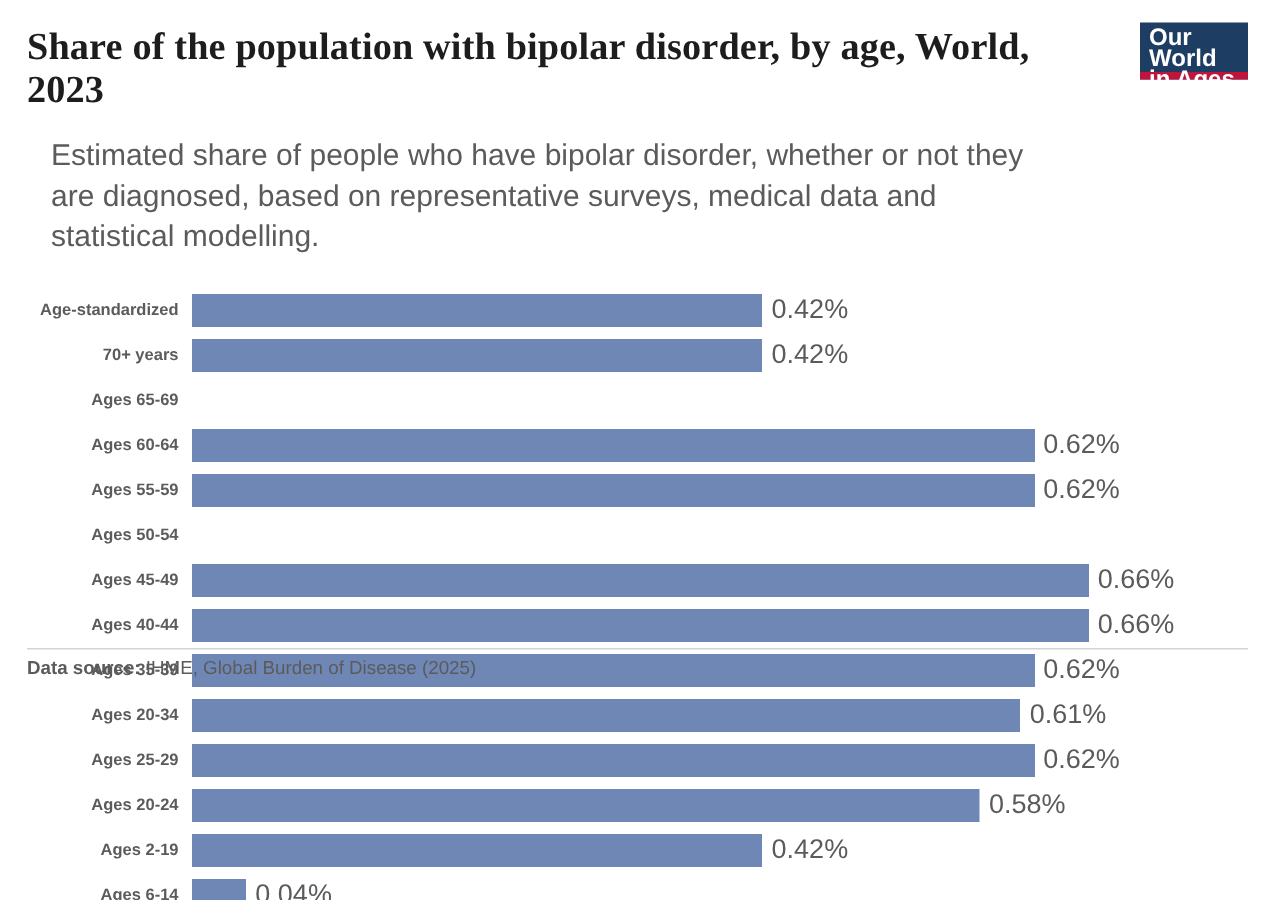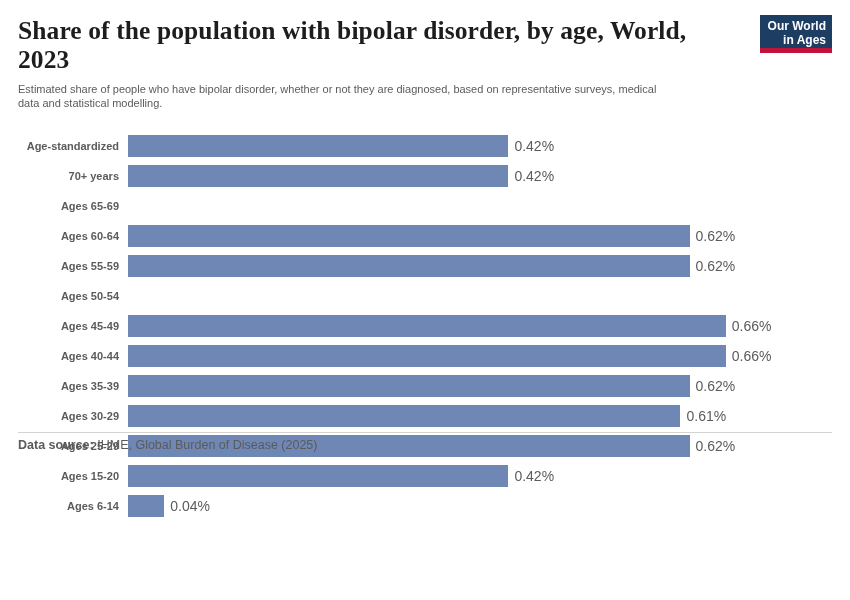--- a/index.html
+++ b/index.html
@@ -30,44 +30,43 @@
   .chart-title {
     font-family: "Liberation Serif", serif;
     font-size: 25.5px;
     font-weight: 700;
     color: #1d1d1d;
     line-height: 1.15;
     letter-spacing: 0.1px;
     margin: 0 0 7px 0;
   }
   .chart-subtitle {
-    font-size: 11px;
+    font-size: 20px;
     color: #5b5b5b;
     line-height: 1.35;
     max-width: 660px;
-    margin: 0;
+    margin: 16px;
   }
 
   
   .owid-logo {
     position: absolute;
     top: -1px;
     right: 0;
     width: 72px;
     height: 38px;
     background: #1d3d63;
     color: #ffffff;
     font-family: "Liberation Sans", sans-serif;
     font-weight: 700;
-    font-size: 12px;
+    font-size: 16px;
     line-height: 14px;
     padding: 4px 6px 0 6px;
     box-sizing: border-box;
     border-bottom: 5px solid #c0143c;
-    text-align: right;
   }
   .owid-logo .l2 { display: block; }
 
   
   .chart-area {
     position: relative;
     margin-top: 20px;
     height: 440px;
   }
   .row {
@@ -90,21 +89,21 @@
     flex: 1;
     height: 22px;
     display: flex;
     align-items: center;
   }
   .bar {
     height: 22px;
     background: #6e87b4;
   }
   .bar-value {
-    font-size: 14px;
+    font-size: 18px;
     color: #5b5b5b;
     margin-left: 6px;
     white-space: nowrap;
   }
 
   
   .footer {
     position: absolute;
     left: 18px;
     right: 18px;
@@ -192,35 +191,42 @@
         </div>
       </div>
       <div class="row">
         <div class="row-label">Ages 35-39</div>
         <div class="bar-wrap">
           <div class="bar" style="width: 561.543px; background: rgb(110, 135, 180);"></div>
           <div class="bar-value">0.62%</div>
         </div>
       </div>
       <div class="row">
-        <div class="row-label">Ages 30-29</div>
+        <div class="row-label">Ages 20-34</div>
         <div class="bar-wrap">
           <div class="bar" style="width: 552.486px; background: rgb(110, 135, 180);"></div>
           <div class="bar-value">0.61%</div>
         </div>
       </div>
       <div class="row">
         <div class="row-label">Ages 25-29</div>
         <div class="bar-wrap">
           <div class="bar" style="width: 561.543px; background: rgb(110, 135, 180);"></div>
           <div class="bar-value">0.62%</div>
         </div>
       </div>
       <div class="row">
-        <div class="row-label">Ages 15-20</div>
+        <div class="row-label">Ages 20-24</div>
+        <div class="bar-wrap">
+          <div class="bar" style="width: 525.314px; background: rgb(110, 135, 180);"></div>
+          <div class="bar-value">0.58%</div>
+        </div>
+      </div>
+      <div class="row">
+        <div class="row-label">Ages 2-19</div>
         <div class="bar-wrap">
           <div class="bar" style="width: 380.4px; background: rgb(110, 135, 180);"></div>
           <div class="bar-value">0.42%</div>
         </div>
       </div>
       <div class="row">
         <div class="row-label">Ages 6-14</div>
         <div class="bar-wrap">
           <div class="bar" style="width: 36.2286px; background: rgb(110, 135, 180);"></div>
           <div class="bar-value">0.04%</div>

